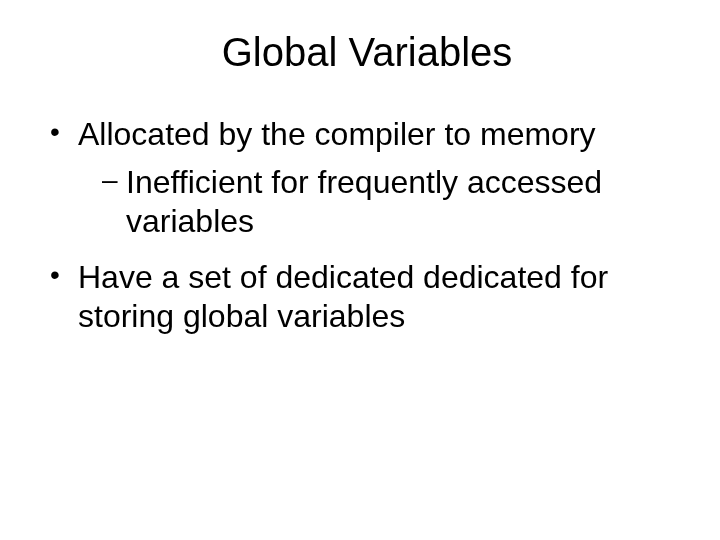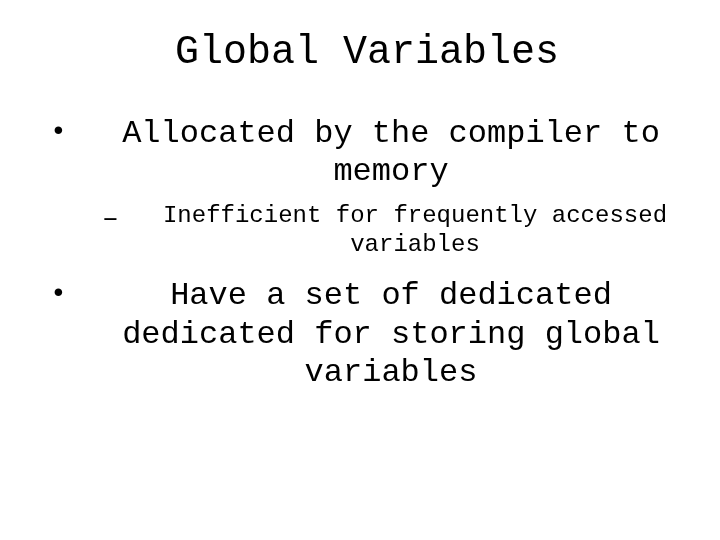--- a/index.html
+++ b/index.html
@@ -9,57 +9,55 @@
     height: 540px;
     background: #ffffff;
     font-family: Arial, Helvetica, sans-serif;
     color: #000;
   }
   .slide {
     width: 720px;
     height: 540px;
     box-sizing: border-box;
     padding: 20px 16px 30px 30px;
-    font-family: Liberation Mono, monospace;
   }
   .title {
     text-align: center;
     font-size: 40px;
     font-weight: 400;
     margin: 10px 0 40px 0;
   }
   ul.level1 {
     list-style: none;
     margin: 0;
     padding: 0 0 0 20px;
   }
   ul.level1 > li {
     position: relative;
     font-size: 32px;
     line-height: 1.2;
     margin: 0 0 18px 0;
     padding-left: 28px;
-    text-align: center;
   }
   ul.level1 > li::before {
     content: "•";
     position: absolute;
     left: 0;
     top: 0;
     font-size: 28px;
     line-height: 1.2;
   }
   ul.level2 {
     list-style: none;
     margin: 10px 0 0 0;
     padding: 0 0 0 24px;
   }
   ul.level2 > li {
     position: relative;
-    font-size: 24px;
+    font-size: 32px;
     line-height: 1.2;
     padding-left: 24px;
   }
   ul.level2 > li::before {
     content: "–";
     position: absolute;
     left: 0;
     top: 0;
     font-size: 28px;
     line-height: 1.2;

